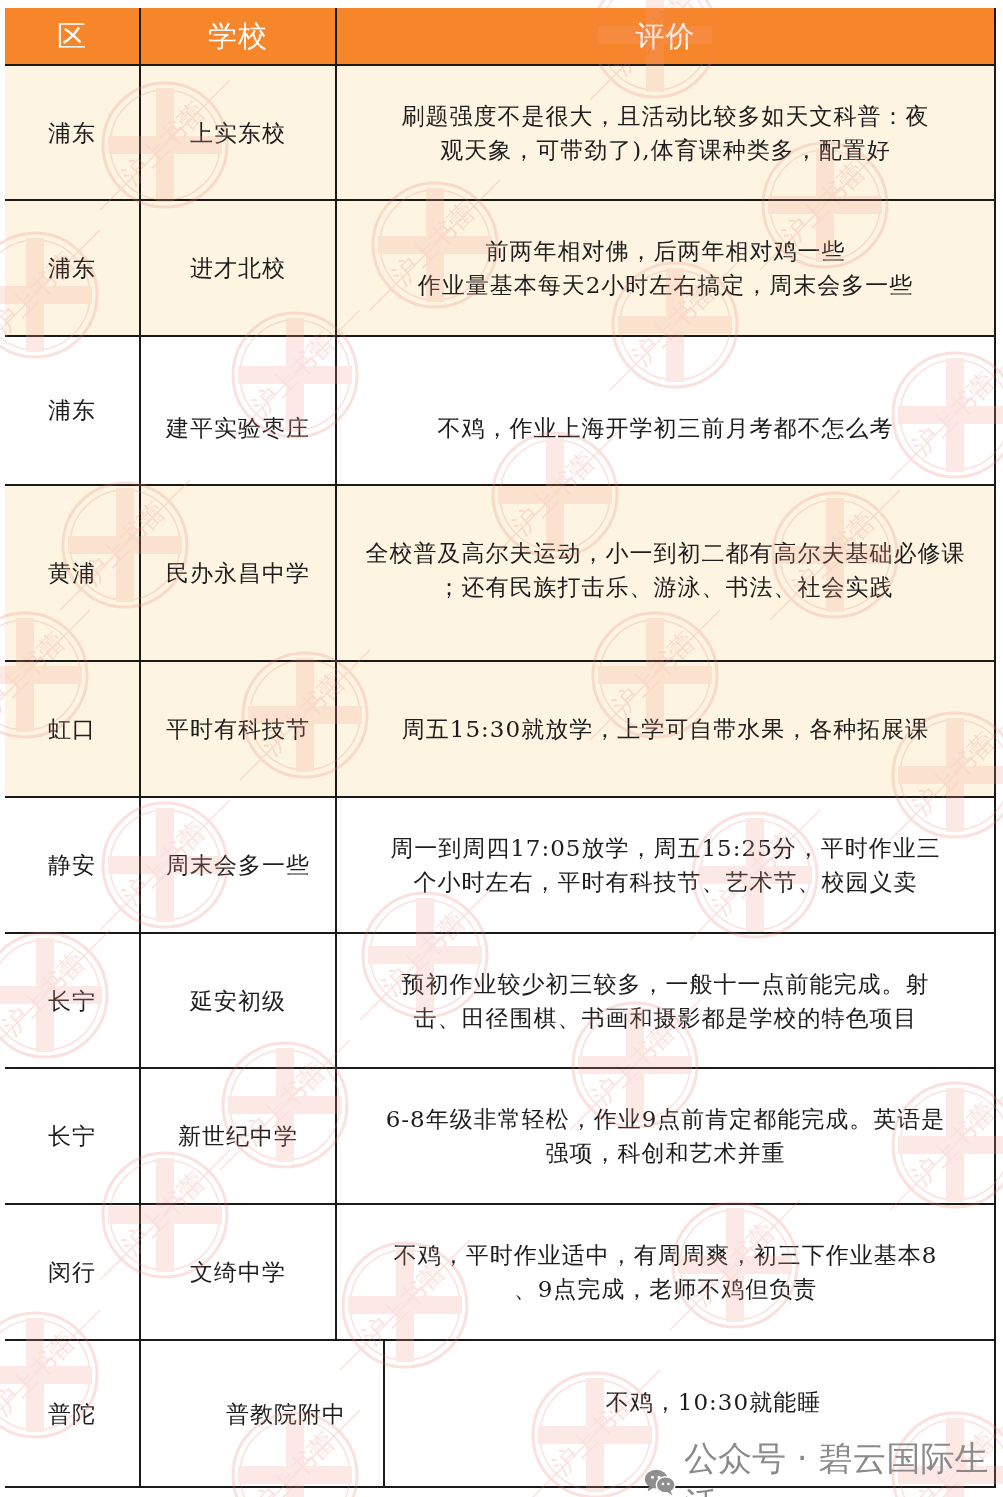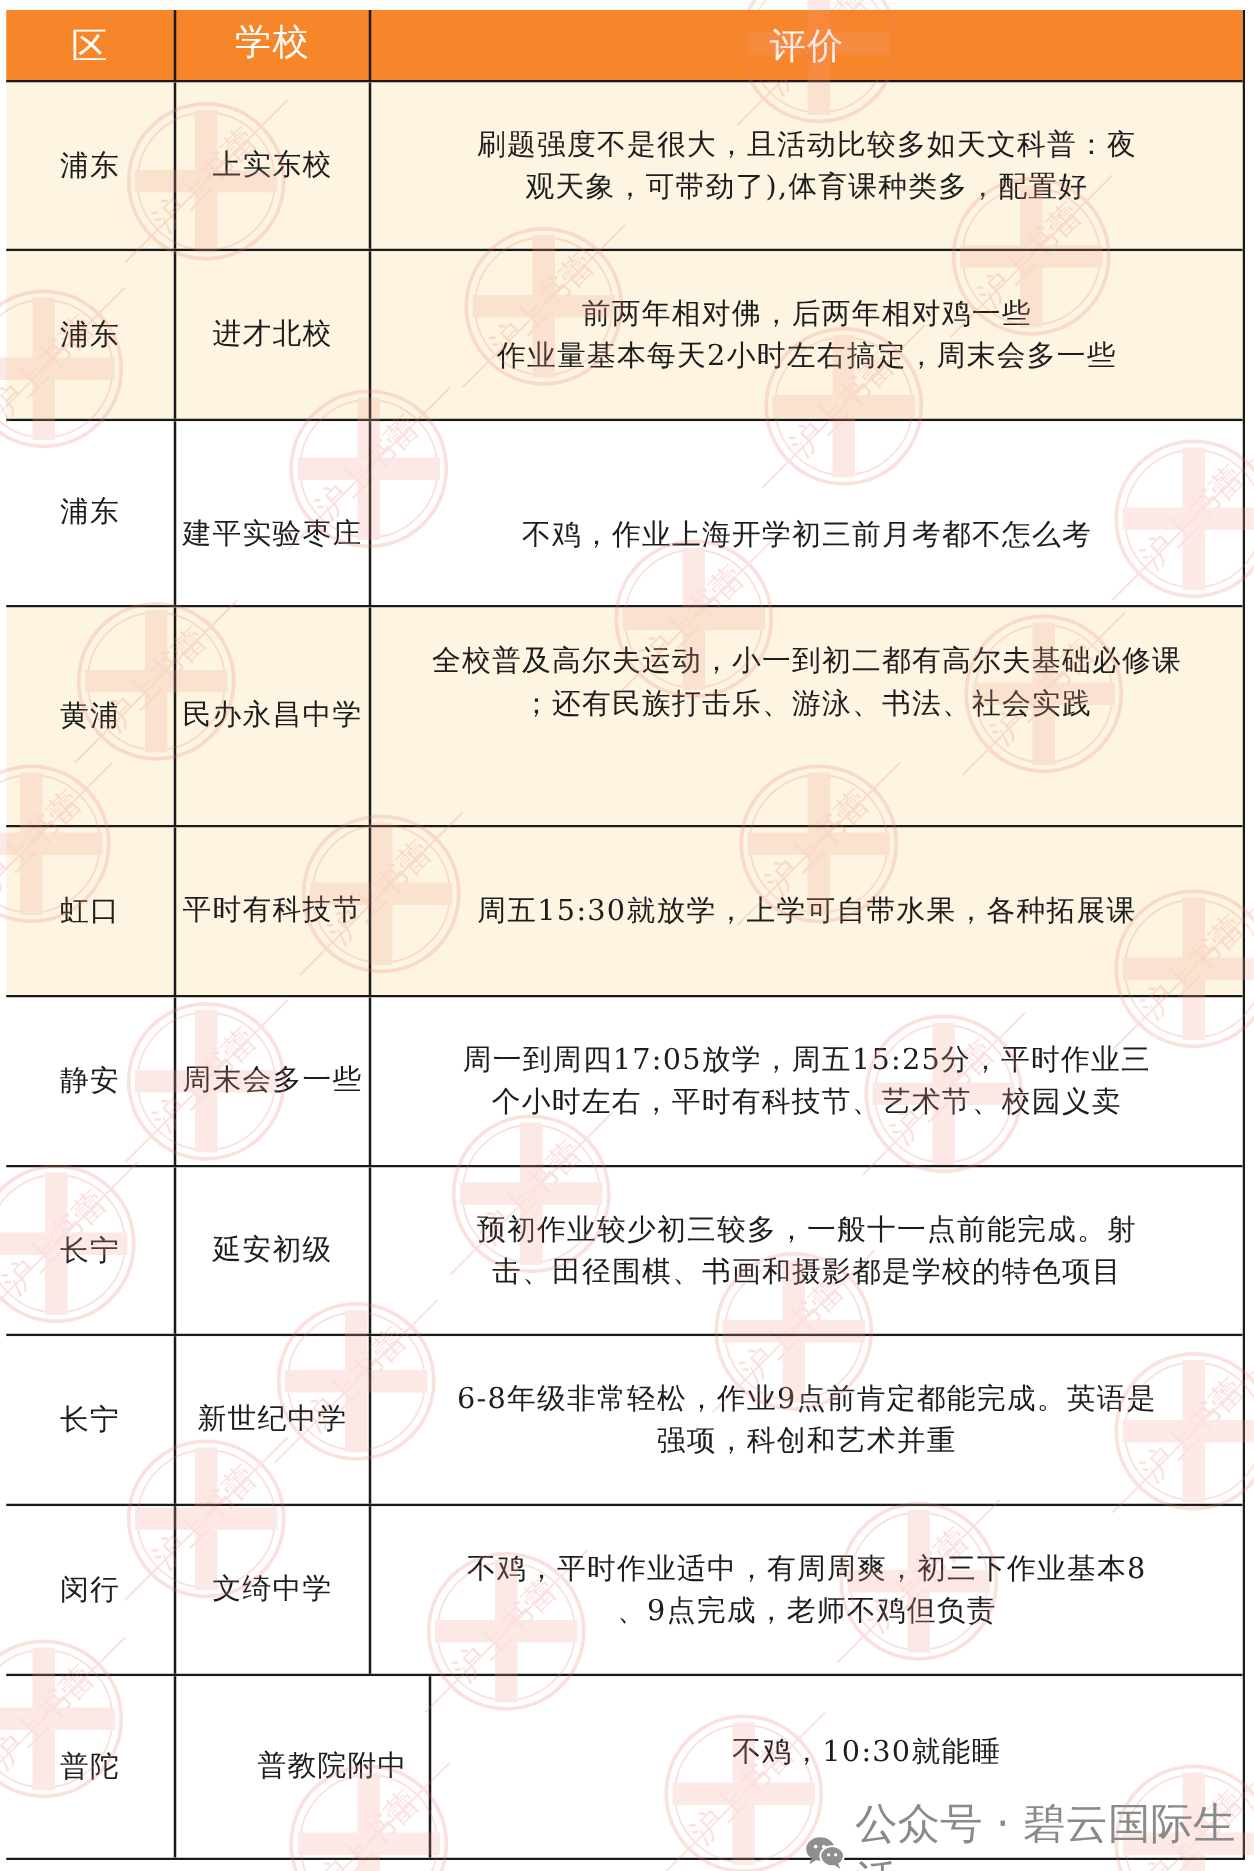--- a/index.html
+++ b/index.html
@@ -29,21 +29,21 @@
     align-items: center;
     justify-content: center;
     text-align: center;
     box-sizing: border-box;
     color: #1d1d1d;
     font-size: 23px;
     line-height: 34px;
     letter-spacing: 1px;
   }
   .c1 { width: 136px; border-right: 2px solid #1a1a1a; }
-  .c2 { width: 156px; border-right: 2px solid #1a1a1a; font-family: Liberation Mono, monospace; }
+  .c2 { width: 196px; border-right: 2px solid #1a1a1a; }
   .c3 { flex: 1; padding: 0 8px; }
   .header { background: #f7862a; height: 58px; }
   .header .cell { color: #ffffff; font-size: 29px; }
   .cream { background: #fdf5e2; }
   .white { background: #ffffff; }
   .pre { white-space: pre-line; }
   .watermarks {
     position: absolute; left: 0; top: 0; width: 1003px; height: 1497px;
     pointer-events: none; z-index: 5;
   }
@@ -82,21 +82,21 @@
 作业量基本每天2小时左右搞定，周末会多一些</div>
   </div>
   <div class="row white" style="height:149px">
     <div class="cell c1" style="align-items:flex-start;padding-top:56px">浦东</div>
     <div class="cell c2" style="padding-top:34px">建平实验枣庄</div>
     <div class="cell c3 pre" style="padding-top:34px">不鸡，作业上海开学初三前月考都不怎么考</div>
   </div>
   <div class="row cream" style="height:176px">
     <div class="cell c1">黄浦</div>
     <div class="cell c2">民办永昌中学</div>
-    <div class="cell c3 pre" style="align-items:flex-start;padding-top:26px">全校普及高尔夫运动，小一到初二都有高尔夫基础必修课
+    <div class="cell c3 pre" style="align-items:flex-start;padding-top:50px">全校普及高尔夫运动，小一到初二都有高尔夫基础必修课
 ；还有民族打击乐、游泳、书法、社会实践</div>
   </div>
   <div class="row cream" style="height:136px">
     <div class="cell c1">虹口</div>
     <div class="cell c2">平时有科技节</div>
     <div class="cell c3 pre">周五15:30就放学，上学可自带水果，各种拓展课</div>
   </div>
   <div class="row white" style="height:136px">
     <div class="cell c1">静安</div>
     <div class="cell c2">周末会多一些</div>

